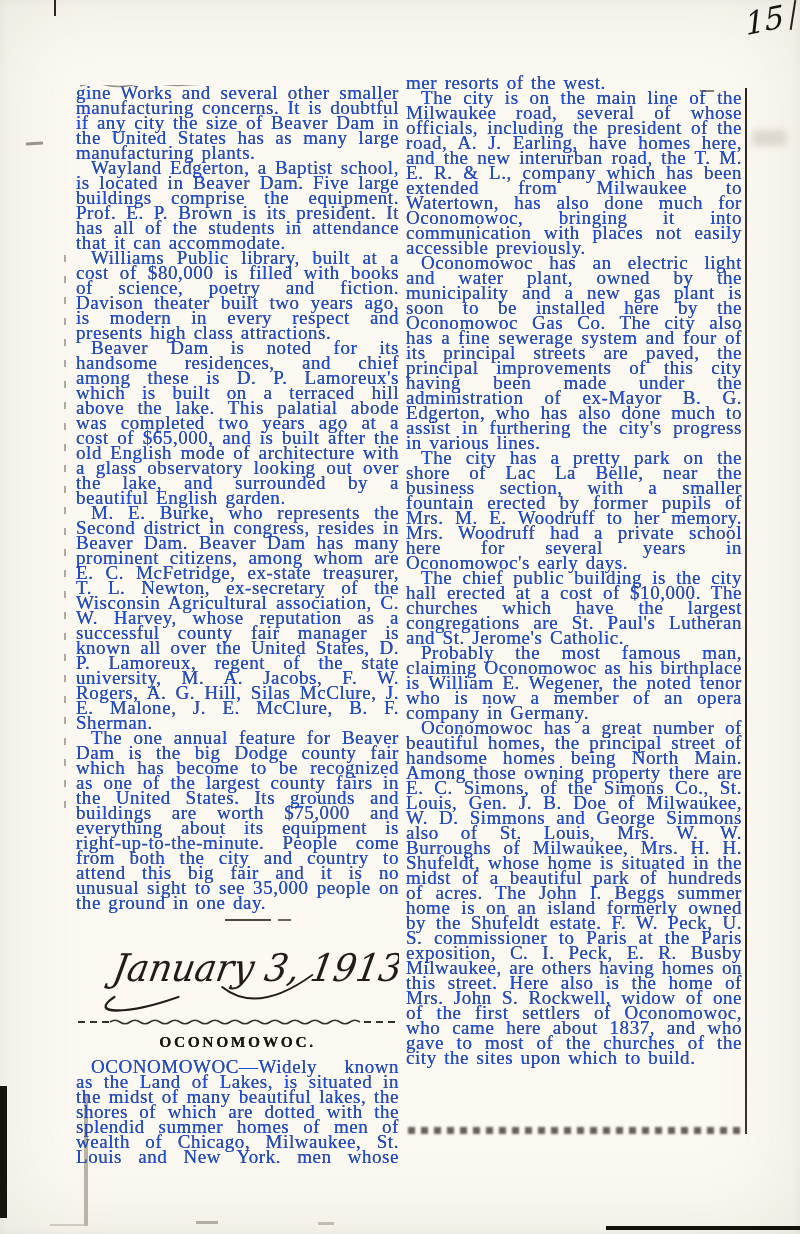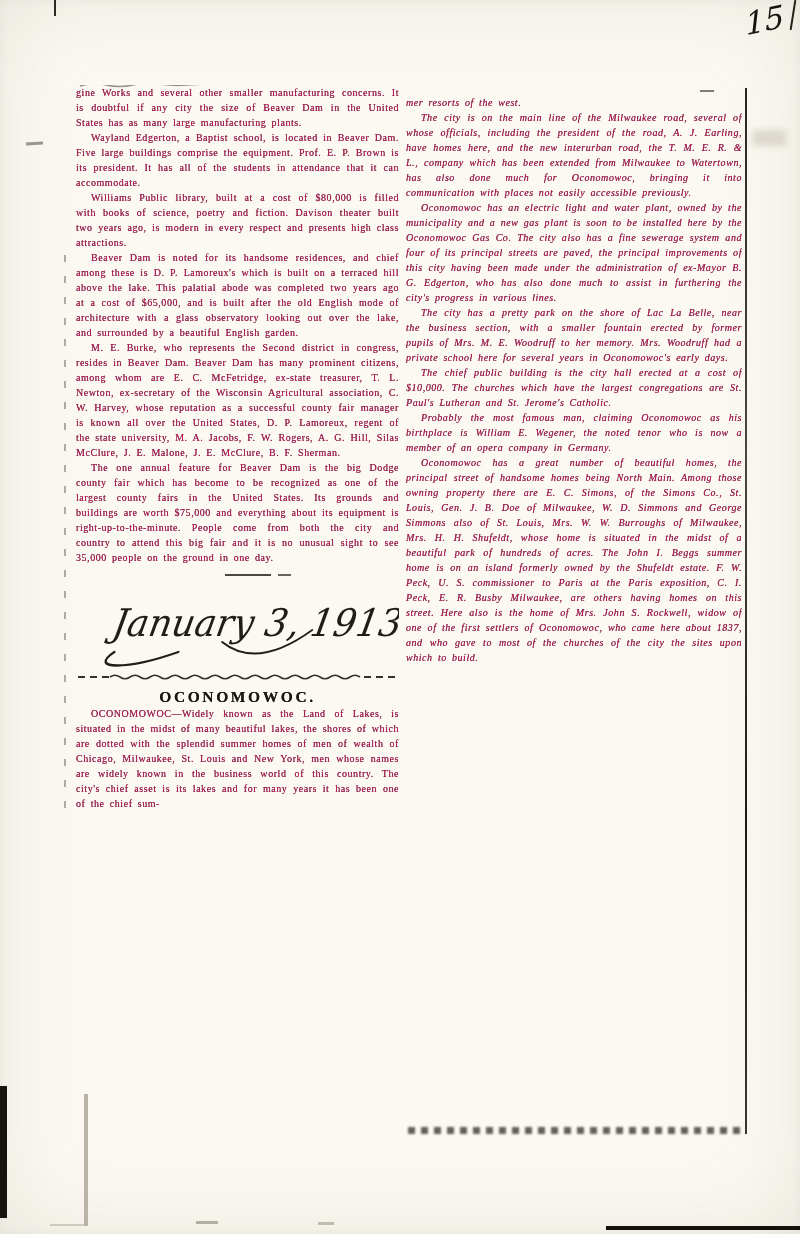--- a/index.html
+++ b/index.html
@@ -4,40 +4,40 @@
 <style>
   html,body{margin:0;padding:0;background:#e8e5de;}
   .page{
     position:relative;width:800px;height:1234px;margin:0 auto;
     background:#fbf9f2;overflow:hidden;
     box-shadow:inset 0 0 90px rgba(118,108,88,.13), inset 0 0 8px rgba(120,110,90,.08);
     font-family:"Liberation Serif", serif;
   }
   .col{position:absolute;overflow:hidden;}
   .col-left{left:76px;top:85px;width:323px;height:1078px;}
-  .col-right{left:406px;top:95px;width:336px;height:1039px;font-style:italic;}
+  .col-right{left:406px;top:75px;width:336px;height:1039px;}
   p.body-par{
     margin:0;text-align:justify;
-    font-size:10px;line-height:15px;
+    font-size:19px;line-height:15px;
     letter-spacing:.55px;word-spacing:2.2px;
-    color:#be185d;text-shadow:0 0 .55px rgba(34,29,23,.85);
+    color:#1d4ed8;text-shadow:0 0 .55px rgba(34,29,23,.85);
   }
   p.ind{text-indent:15px;}
   
   .short-divider{display:flex;justify-content:center;align-items:center;gap:7px;margin:9px 0 10px 40px;}
   .short-divider .d1{width:46px;height:2px;background:#4e4840;}
   .short-divider .d2{width:13px;height:2px;background:#6a645a;}
   
   .date-block{margin:6px 0 2px 6px;height:84px;position:relative;}
   .date-block svg{display:block;}
   .hand{font-family:"DejaVu Serif", serif;font-style:italic;}
   
   .wavy{display:block;margin:0 0 6px 0;}
   h2.heading{
-    margin:2px 0 0 0;text-align:center;
+    margin:2px 0 8px 0;text-align:center;
     font-size:15.5px;font-weight:bold;letter-spacing:2.6px;
     color:#1b1711;text-shadow:0 0 .6px rgba(27,23,17,.9);
     font-family:"Liberation Serif", serif;
   }
   
   .pg-num{
     position:absolute;top:2px;right:16px;
     font-size:31px;color:#16130e;
     transform:rotate(-12deg) skewX(-8deg);
   }

